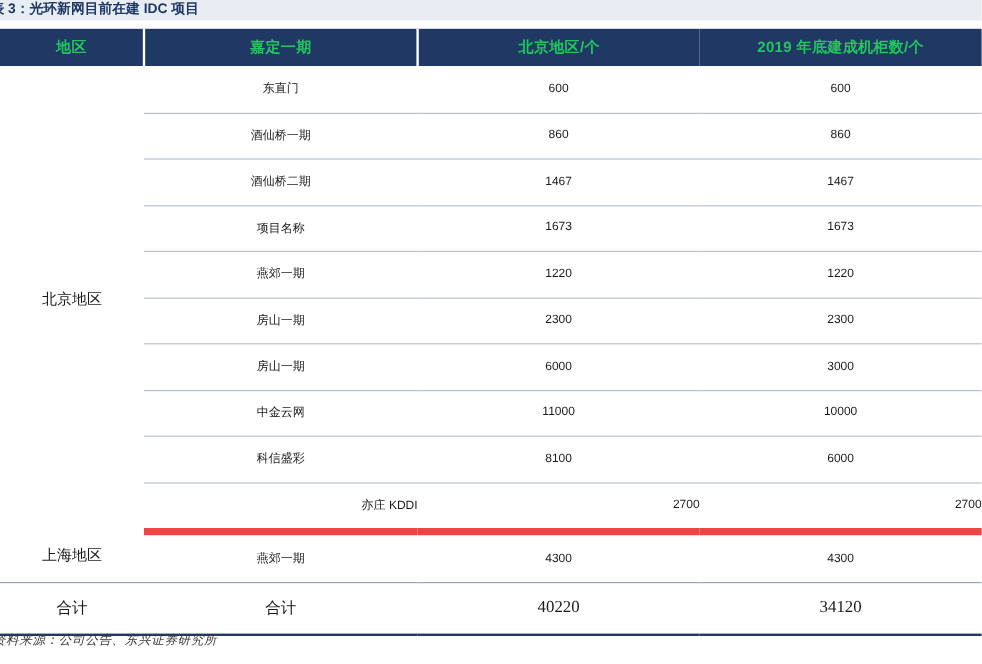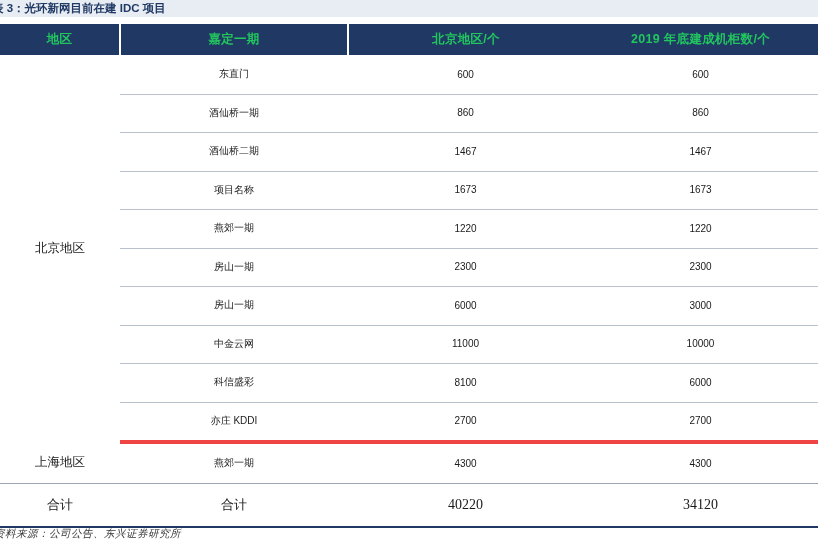--- a/index.html
+++ b/index.html
@@ -85,21 +85,22 @@
     position: absolute;
     left: 0;
     right: 0;
     top: 0;
     border-top: 1px solid #b9c1cc;
   }
   td.num {
     position: relative;
   }
   tr.region-end td {
-    border-bottom: 4px solid #ef4444;
+    border-bottom: 6px solid #ef4444;
+    text-align: right;
   }
   tr.total td {
     border-top: 1px solid #9aa4b4;
     border-bottom: 2px solid #1f3864;
     font-size: 14px;
     height: 42px;
     font-family: Liberation Serif, serif;
   }
   tr.total td.region, tr.total td.proj {
     font-size: 13px;

